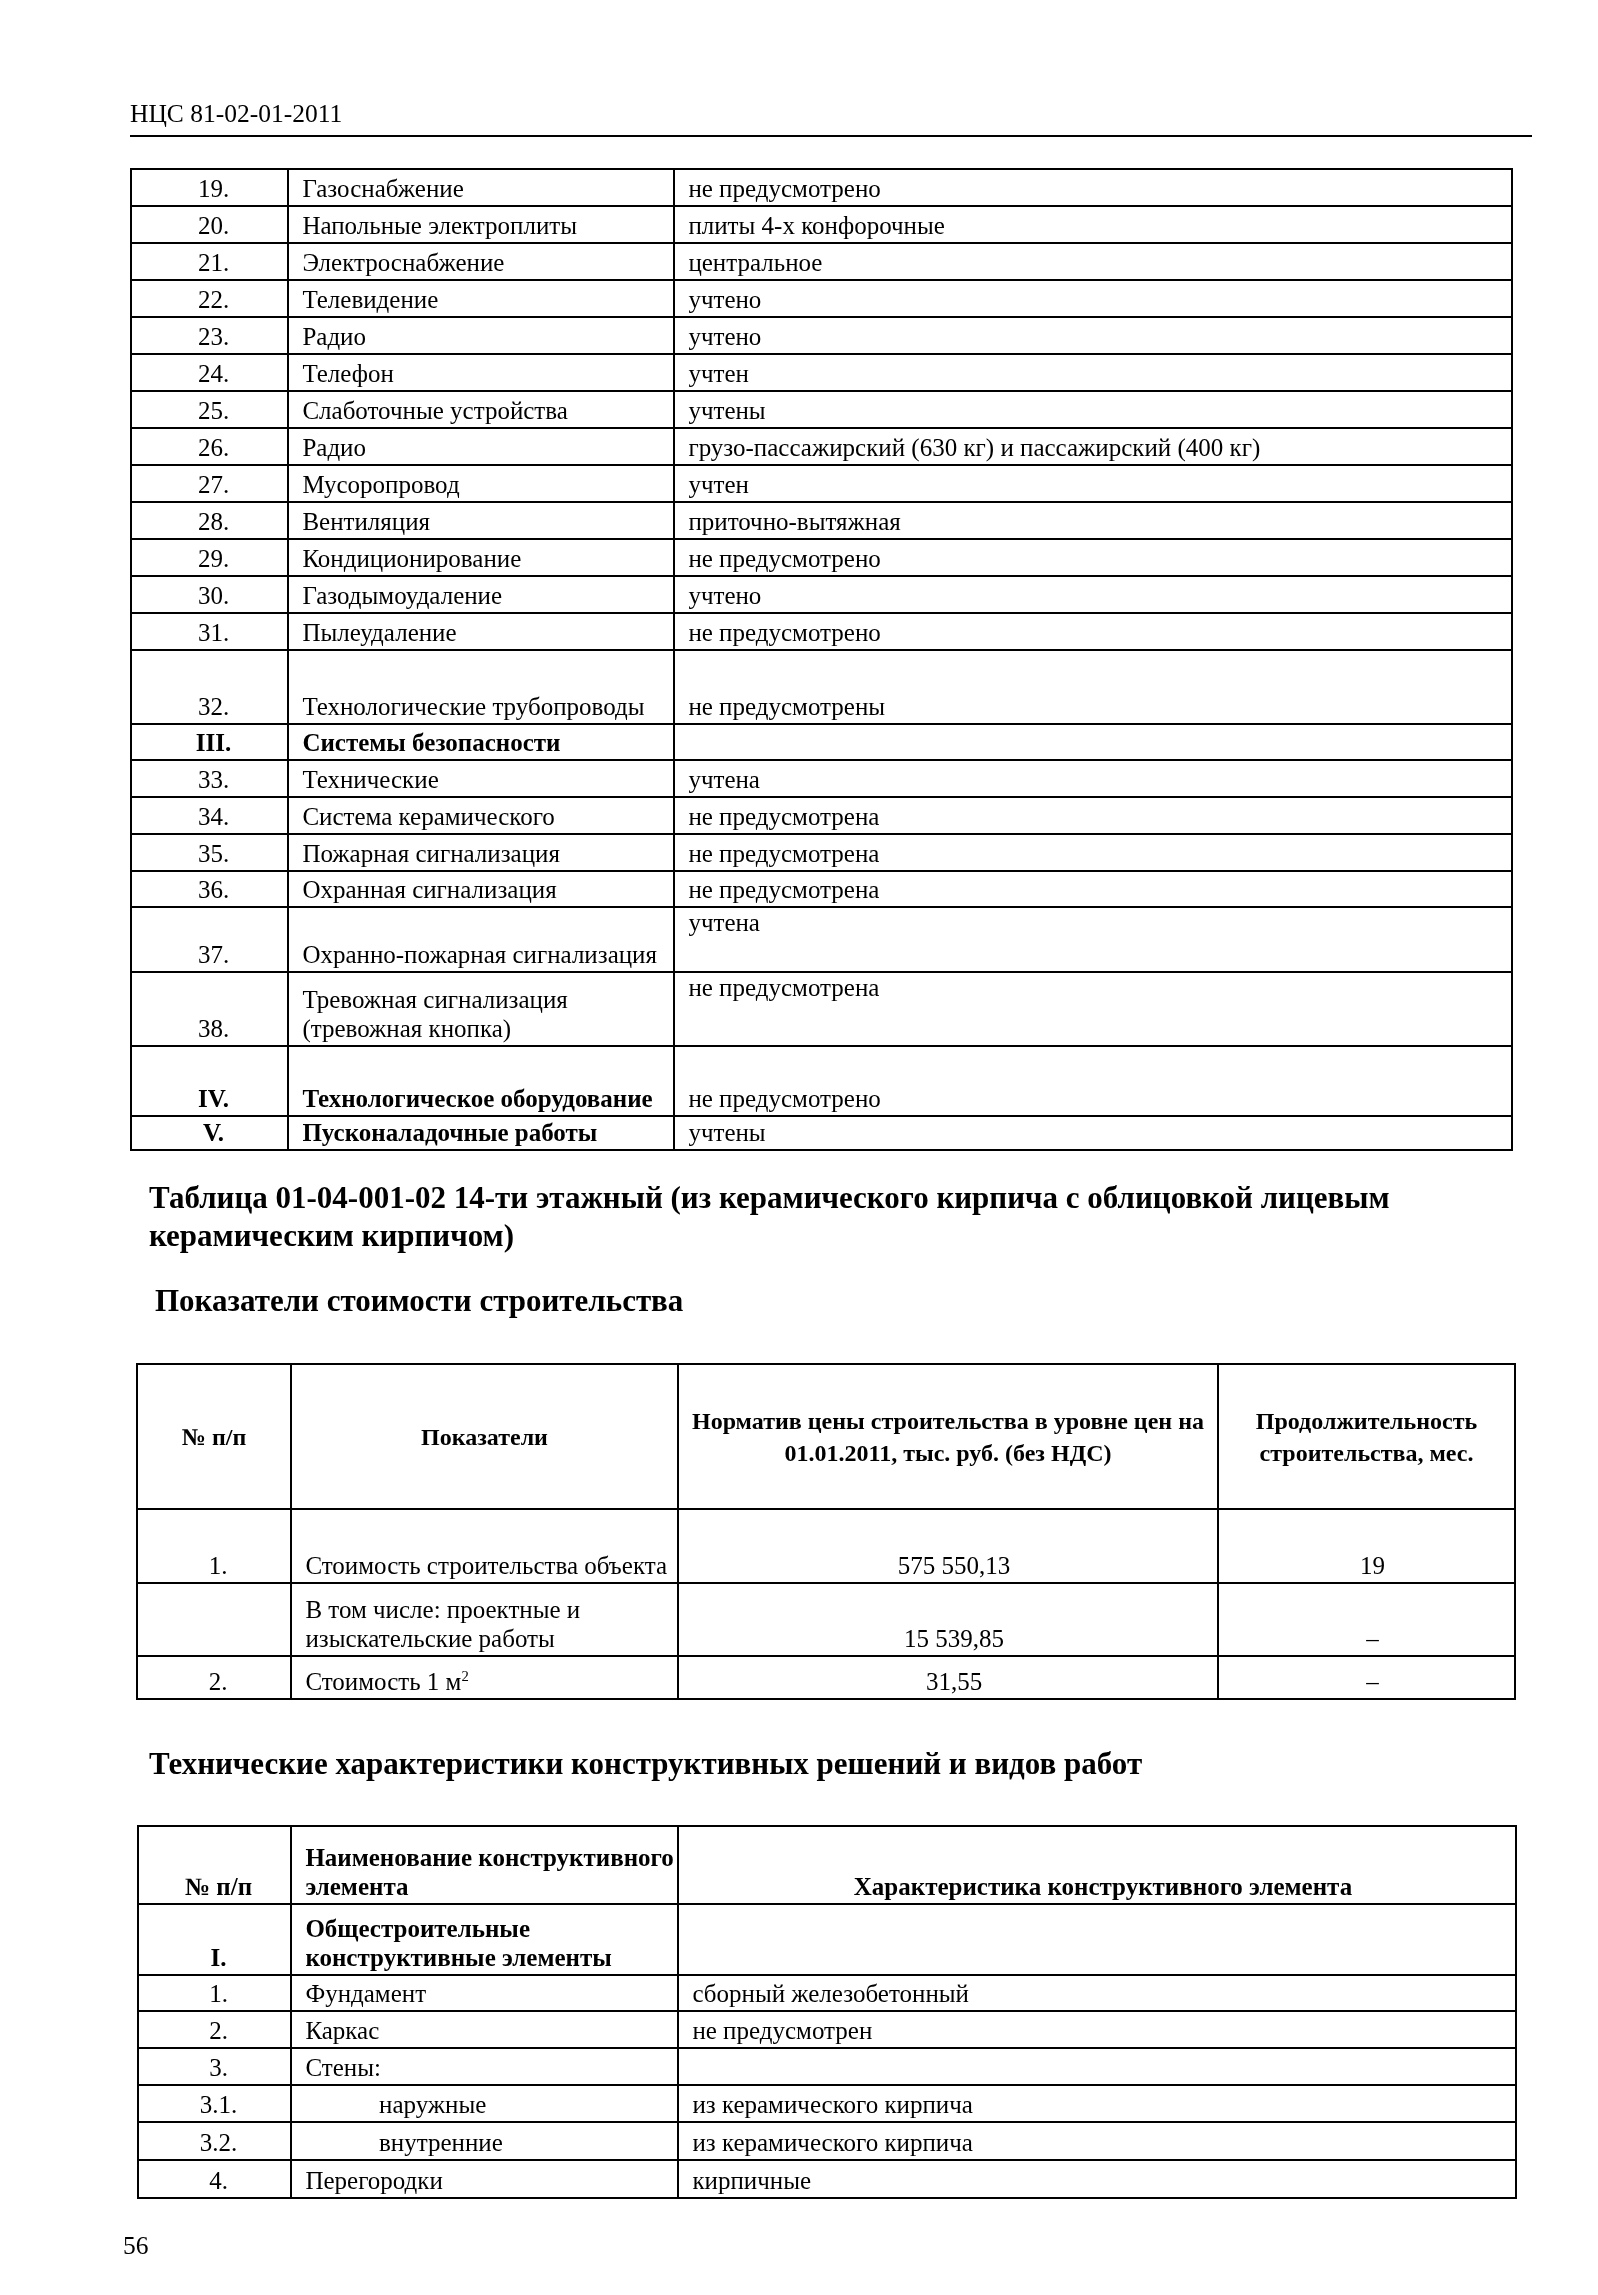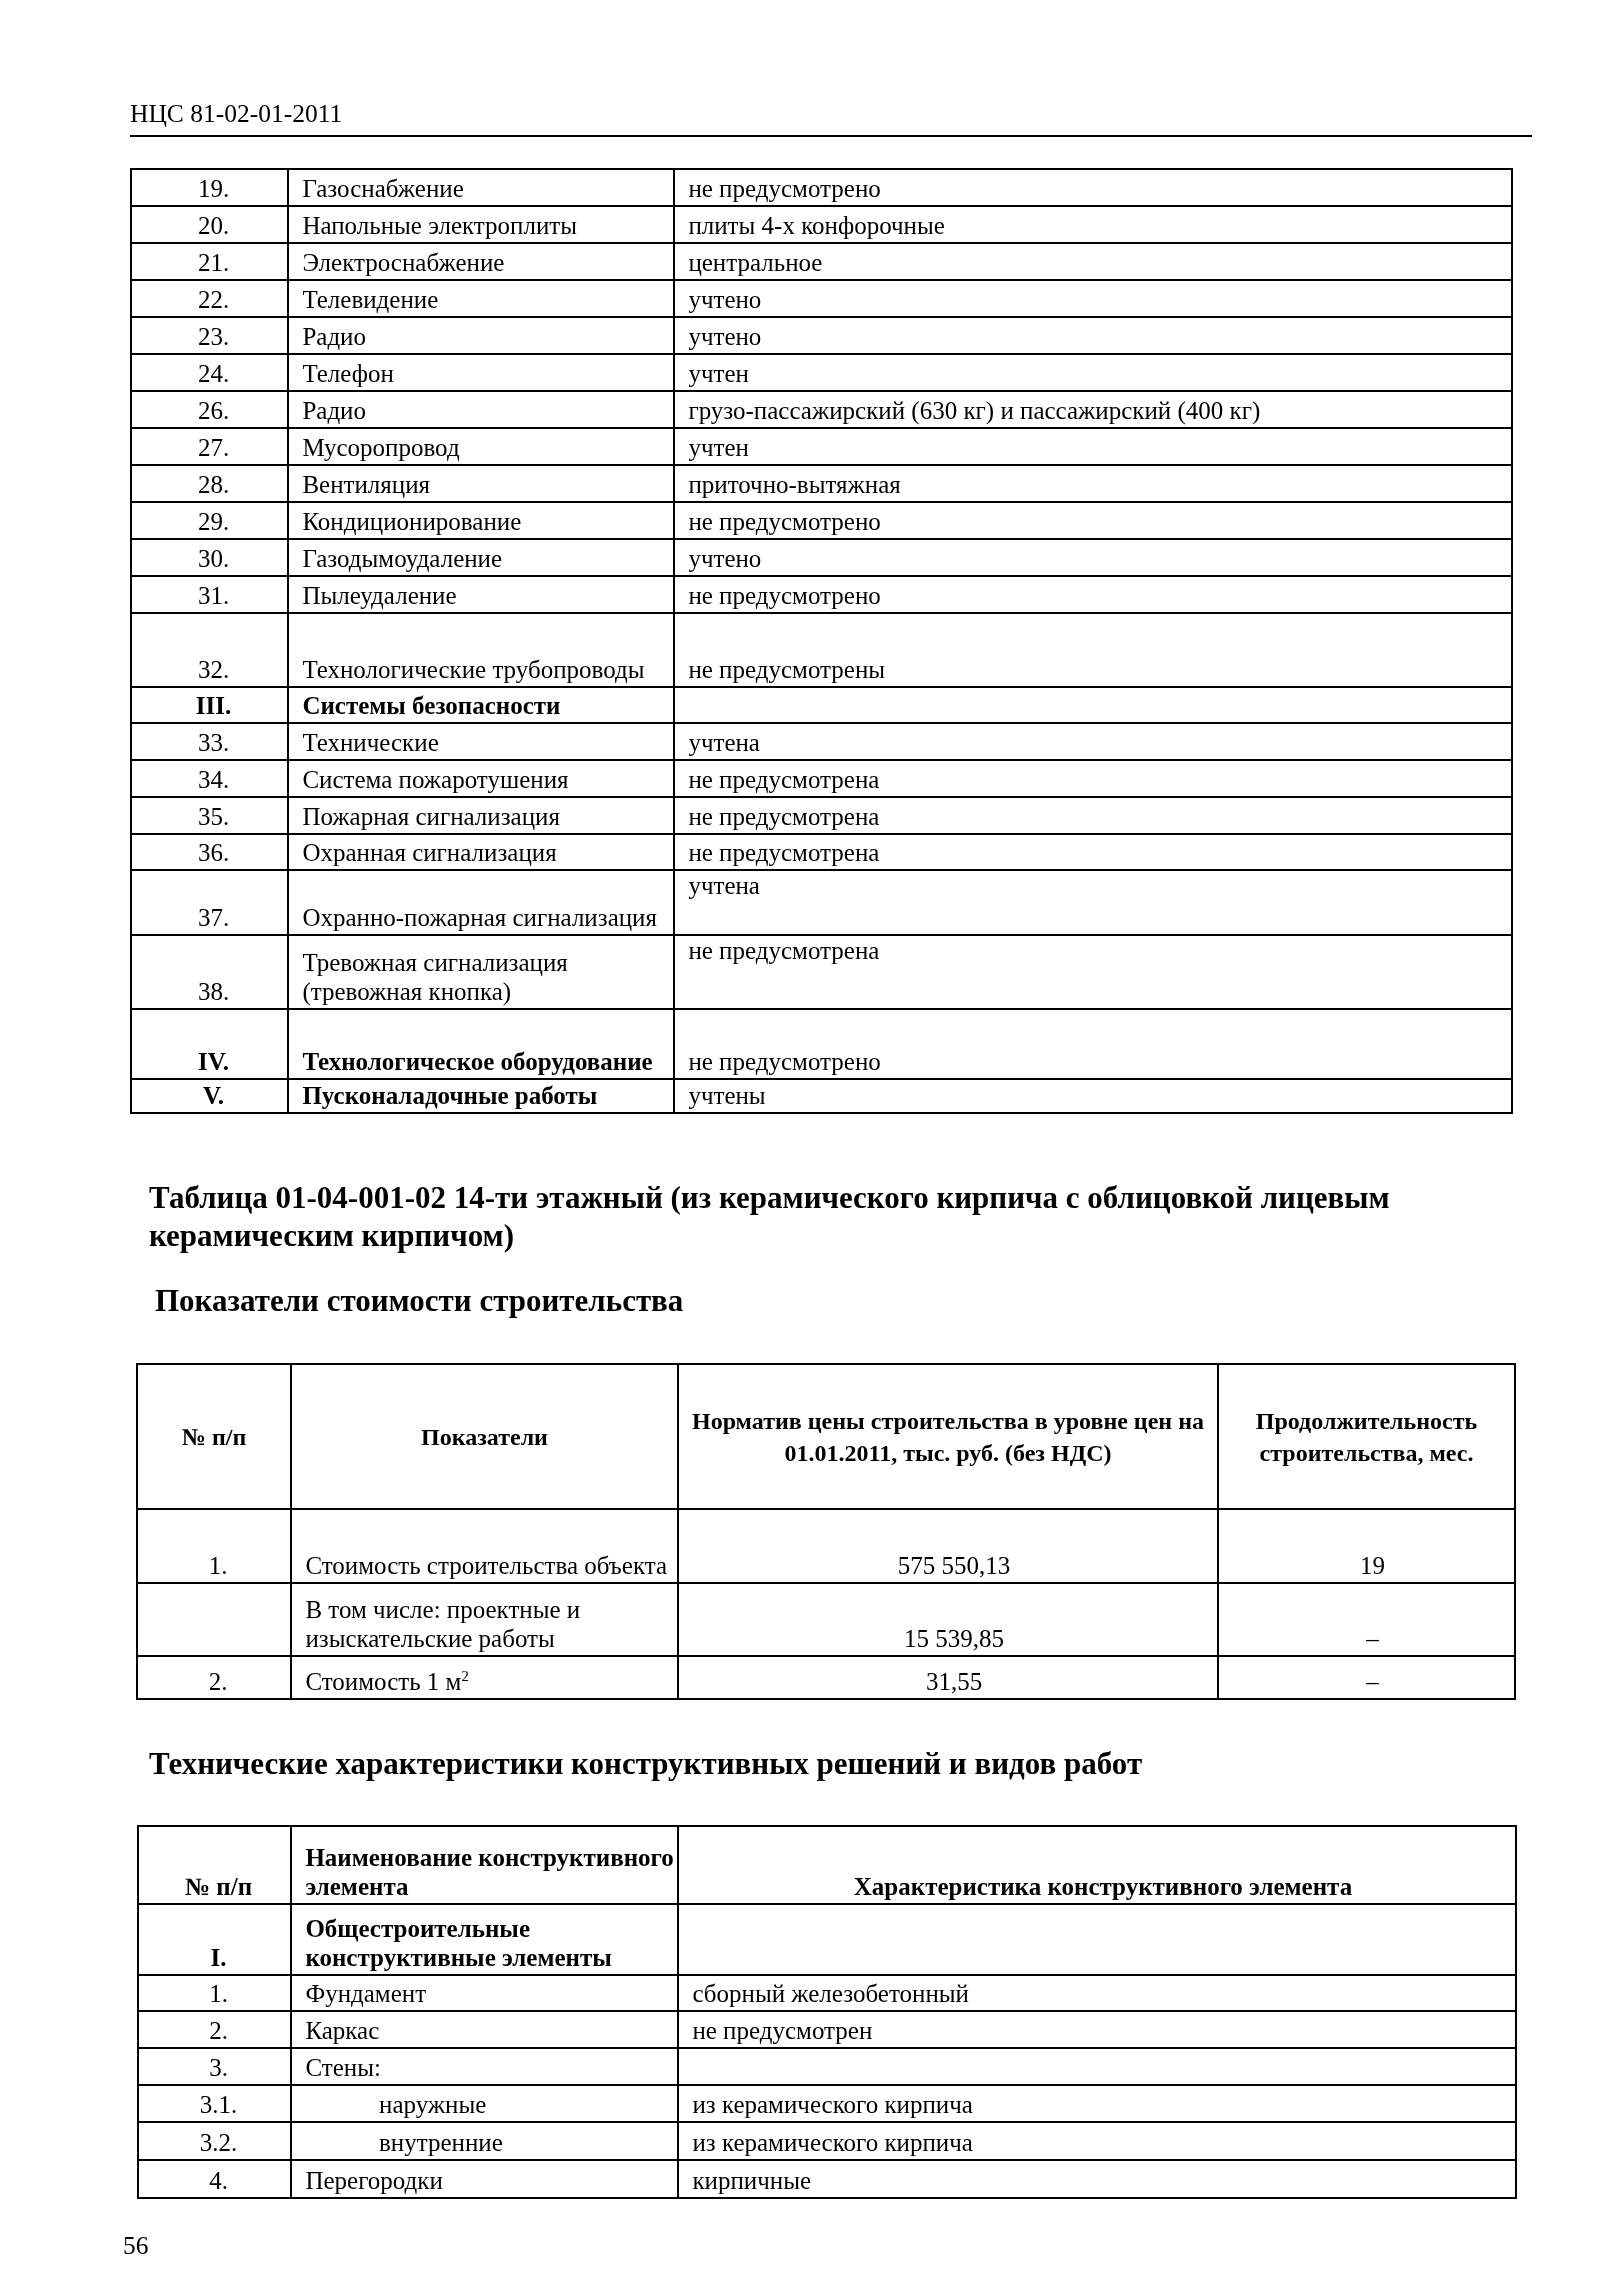--- a/index.html
+++ b/index.html
@@ -62,20 +62,25 @@
         <td class="num">23.</td>
         <td class="">Радио</td>
         <td class="">учтено</td>
       </tr>
       <tr style="height: 37px; border-radius: 17px;">
         <td class="num">24.</td>
         <td class="">Телефон</td>
         <td class="">учтен</td>
       </tr>
       <tr style="height: 37px;">
+        <td class="num">25.</td>
+        <td class="">Слаботочные устройства</td>
+        <td class="">учтены</td>
+      </tr>
+      <tr style="height: 37px;">
         <td class="num">26.</td>
         <td class="">Радио</td>
         <td class="">грузо-пассажирский (630 кг) и пассажирский (400 кг)</td>
       </tr>
       <tr style="height: 37px;">
         <td class="num">27.</td>
         <td class="">Мусоропровод</td>
         <td class="">учтен</td>
       </tr>
       <tr style="height: 37px;">
@@ -108,21 +113,21 @@
         <td class="b">Системы безопасности</td>
         <td class=""></td>
       </tr>
       <tr style="height: 37px;">
         <td class="num">33.</td>
         <td class="">Технические</td>
         <td class="">учтена</td>
       </tr>
       <tr style="height: 37px;">
         <td class="num">34.</td>
-        <td class="">Система пожаротушения</td>
+        <td class="">Система керамического</td>
         <td class="">не предусмотрена</td>
       </tr>
       <tr style="height: 37px;">
         <td class="num">35.</td>
         <td class="">Пожарная сигнализация</td>
         <td class="">не предусмотрена</td>
       </tr>
       <tr style="height: 36px;">
         <td class="num">36.</td>
         <td class="">Охранная сигнализация</td>

